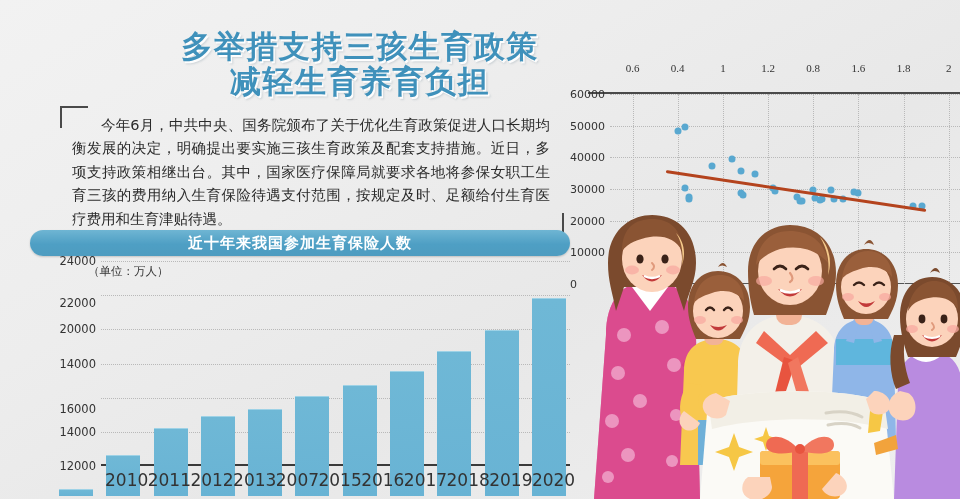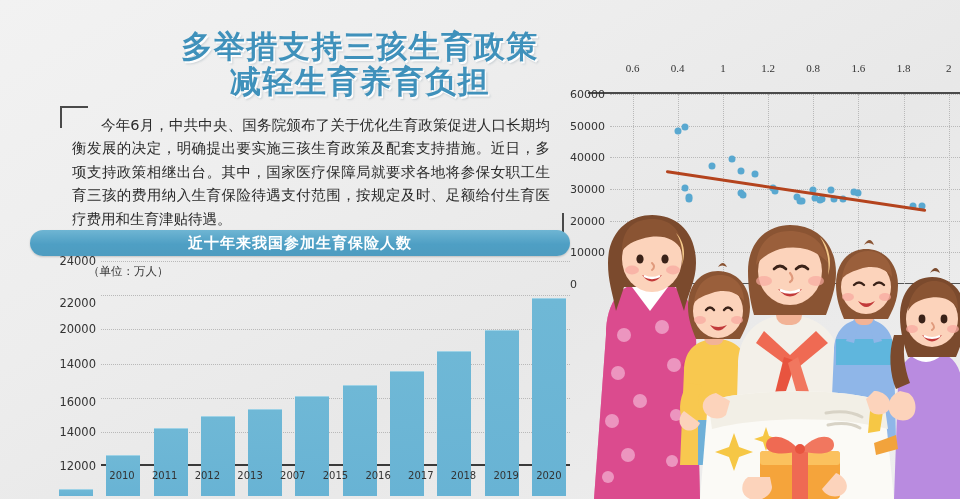--- a/index.html
+++ b/index.html
@@ -59,21 +59,21 @@
   .baseline{position:absolute;left:0;right:0;bottom:0;height:2px;background:#3a3a3a;}
   .bars{position:absolute;left:0;right:0;bottom:0;height:205px;display:flex;align-items:flex-end;
         justify-content:space-between;padding:0 4px;box-sizing:border-box;}
   .bcol{width:34px;display:flex;flex-direction:column;justify-content:flex-end;height:100%;}
   .bar{
     width:100%;background:linear-gradient(180deg,#6fb8d6 0%,#62aed0 100%);
     border-top:1px solid #9ed2e6;
   }
   .xlabels{position:absolute;left:46px;right:0;top:209px;display:flex;justify-content:space-between;
            padding:0 4px;box-sizing:border-box;}
-  .xlab{width:34px;text-align:center;font-size:10px;color:#333;font-family:"DejaVu Sans",sans-serif;}
+  .xlab{width:34px;text-align:center;font-size:17px;color:#333;font-family:"DejaVu Sans",sans-serif;}
 
   
   .sc-section{position:absolute;left:568px;top:30px;width:392px;}
   .sc-banner{height:24px;line-height:24px;font-size:14px;letter-spacing:.5px;margin:0 6px;}
   .sc-sub{
     text-align:center;font-size:11.5px;color:#333;margin-top:4px;
     font-family:"DejaVu Sans",sans-serif;
   }
   .sc-plot{position:absolute;left:0;top:48px;width:392px;height:222px;}
   .sc-xaxis{position:absolute;left:42px;right:0;top:0;height:14px;}
@@ -111,21 +111,21 @@
   </div>
 
   <div class="bar-section">
     <div class="banner bar-banner">近十年来我国参加生育保险人数</div>
     <div class="bar-unit">（单位：万人）</div>
 
     <div class="plot">
       <div class="yaxis">
           <div class="ylab" style="top: 205px;">12000</div>
           <div class="ylab" style="top: 170.833px;">14000</div>
-          <div class="ylab" style="top: 141px;">16000</div>
+          <div class="ylab" style="top: 148px;">16000</div>
           <div class="ylab" style="top: 102.5px;">14000</div>
           <div class="ylab" style="top: 68.3333px;">20000</div>
           <div class="ylab" style="top: 42px;">22000</div>
           <div class="ylab" style="top: 0px;">24000</div>
         </div>
       <div class="grid-area">
         <div class="baseline"></div>
       <div class="gline" style="top: 170.833px;"></div>
           <div class="gline" style="top: 136.667px;"></div>
           <div class="gline" style="top: 102.5px;"></div>

